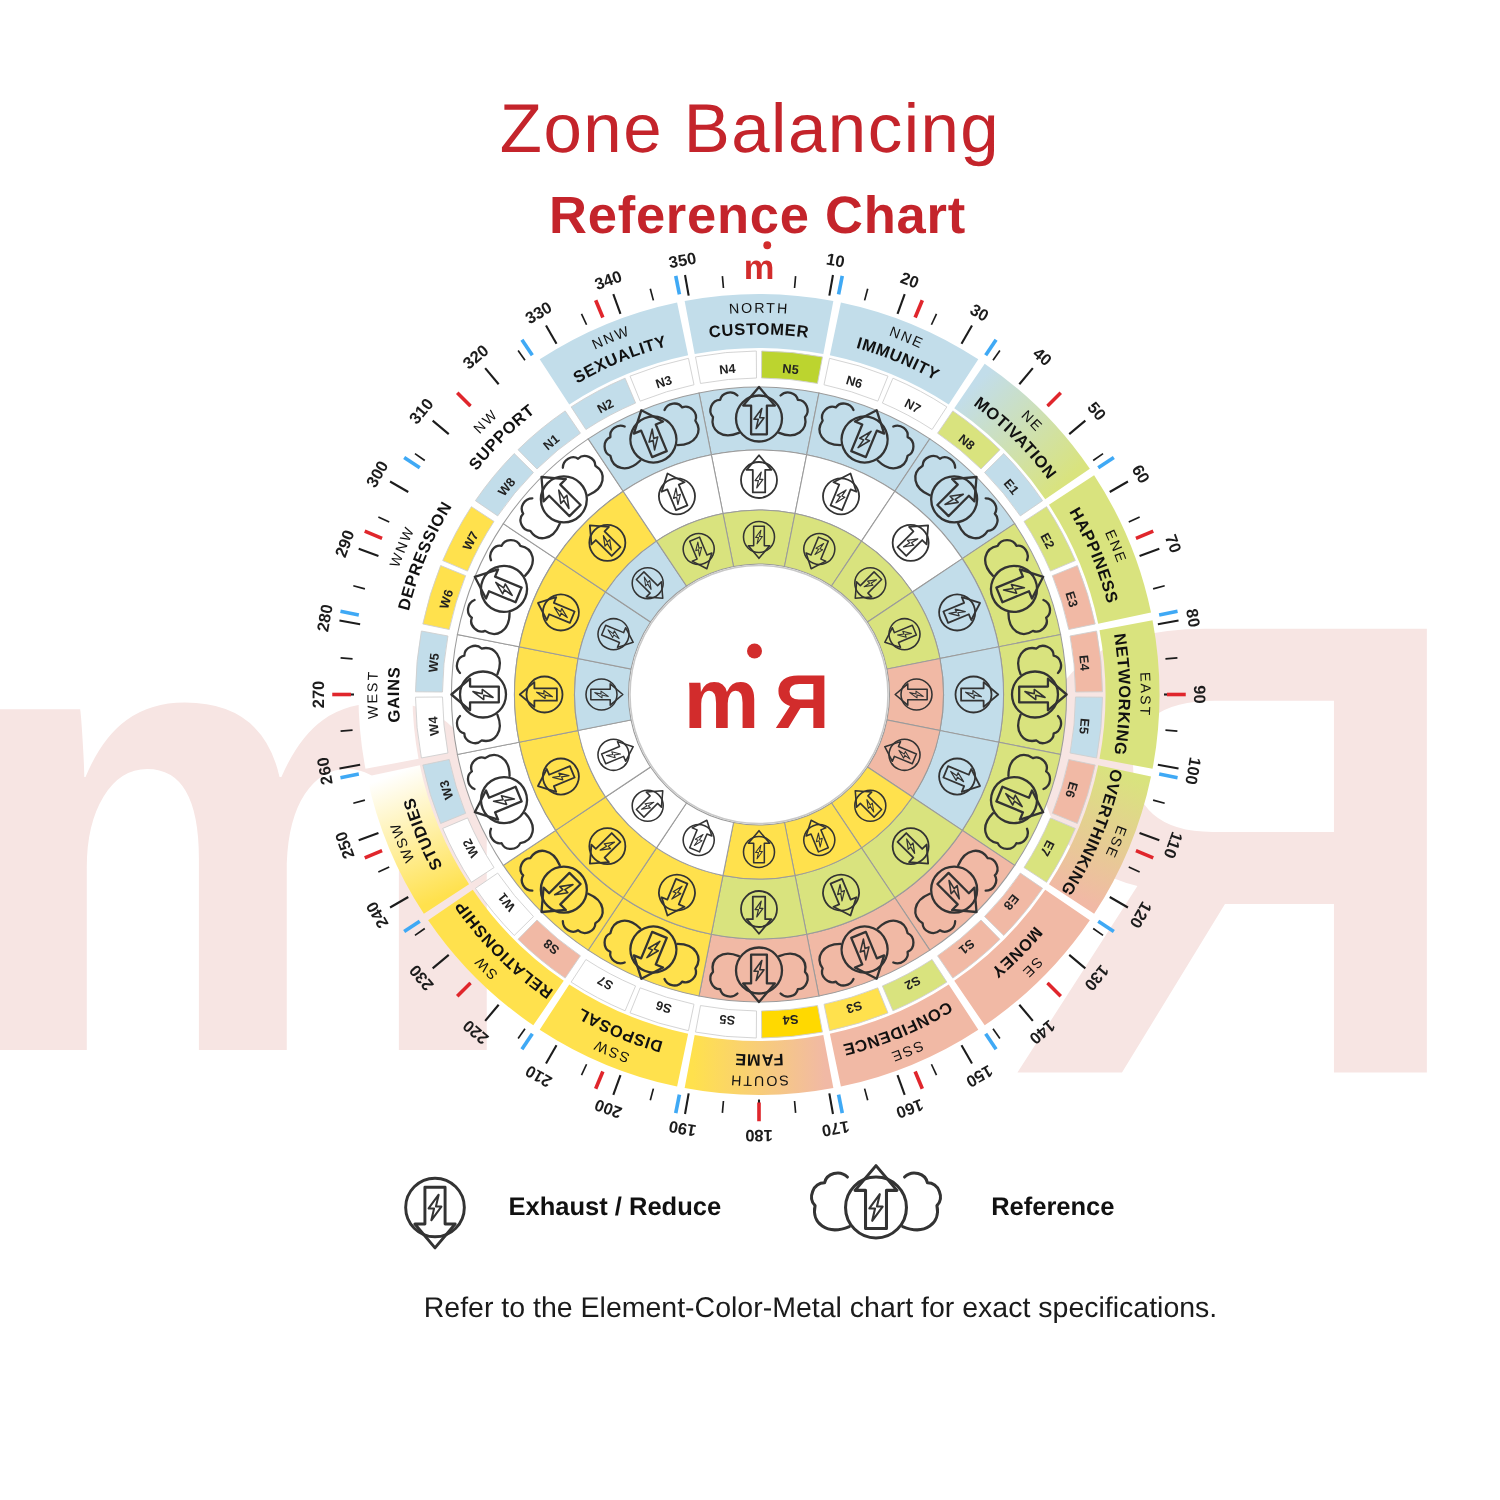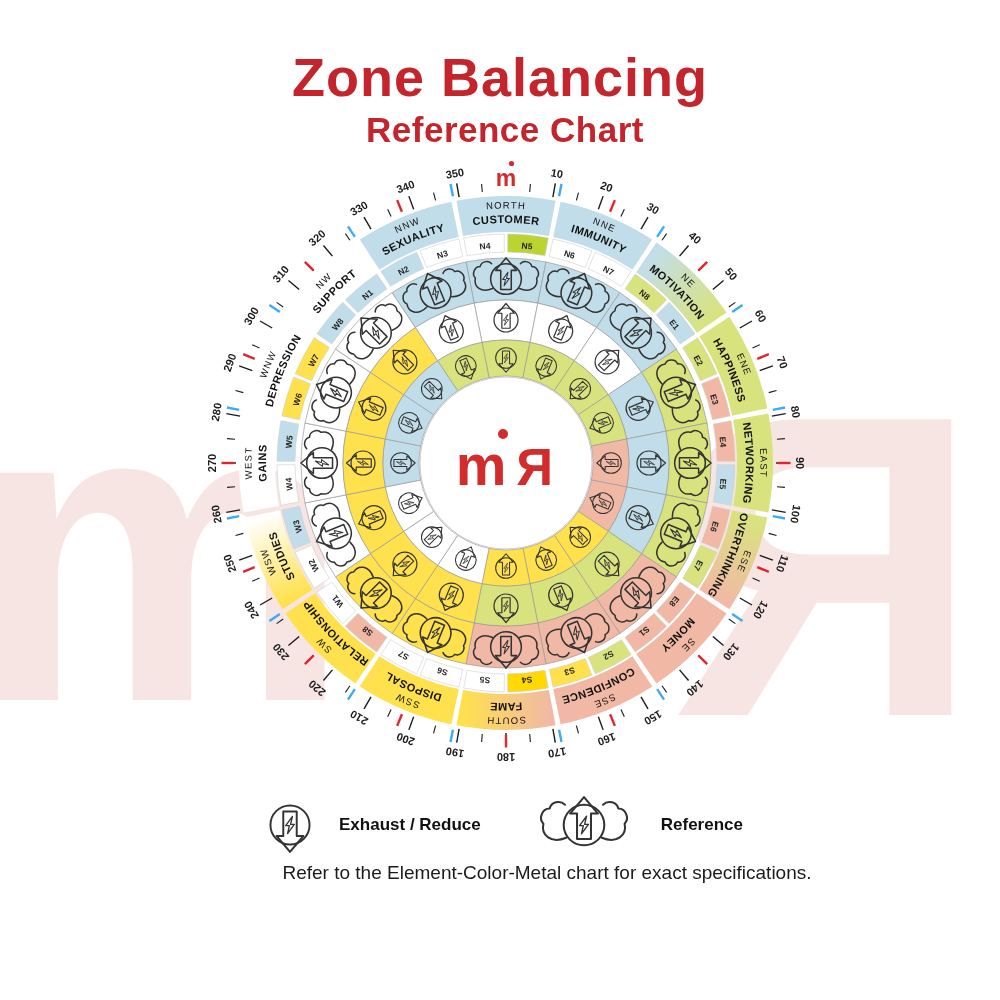--- a/index.html
+++ b/index.html
@@ -1,23 +1,23 @@
 <!DOCTYPE html>
 <html><head>
 <meta charset="utf-8">
 <style>
   html,body{margin:0;padding:0;background:#fff;}
   .page{position:relative;width:1000px;height:1000px;background:#fff;overflow:hidden;
         font-family:"Liberation Sans",sans-serif;}
   header{position:absolute;top:46px;left:0;width:100%;text-align:center;z-index:3;}
-  h1{margin:0;font-size:54px;font-weight:700;letter-spacing:1px;}
+  h1{margin:12px;font-size:46px;font-weight:400;letter-spacing:1px;}
   h2{margin:2px 0 0 0;font-size:35px;font-weight:700;letter-spacing:.5px;padding-left:10px;}
   #chart{position:absolute;inset:0;z-index:1;}
   #chart svg{display:block;font-family:"Liberation Sans",sans-serif;}
-  .legend{position:absolute;top:792px;left:0;width:100%;display:flex;
+  .legend{position:absolute;top:772px;left:0;width:100%;display:flex;
           justify-content:center;align-items:center;gap:42px;z-index:3;}
   .legend-item{display:flex;align-items:center;gap:16px;}
   .licon svg{display:block;}
   .legend-label{font-size:17px;font-weight:700;color:#111;}
   .footer{position:absolute;top:862px;left:0;width:100%;text-align:center;
           font-size:19px;font-weight:500;color:#1b1b1b;z-index:3;margin:0;padding-left:47px;}
 </style>
 </head>
 <body>
 

